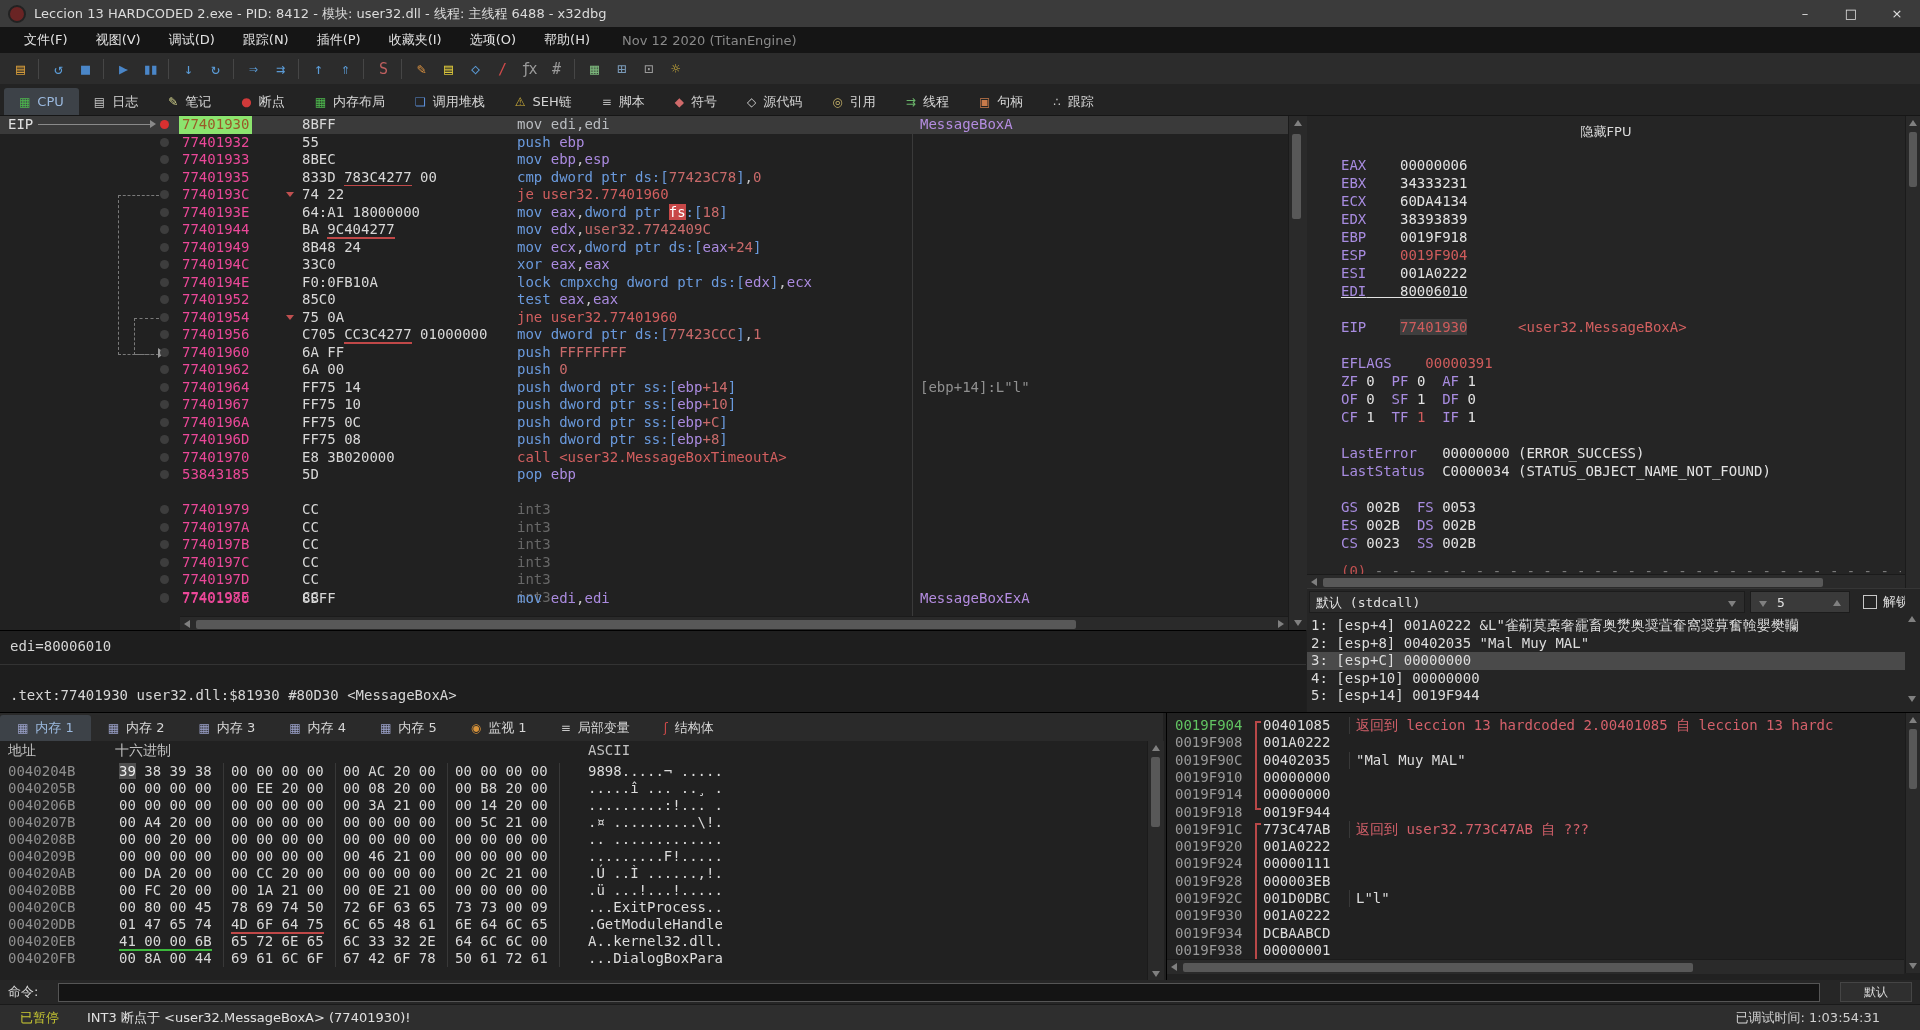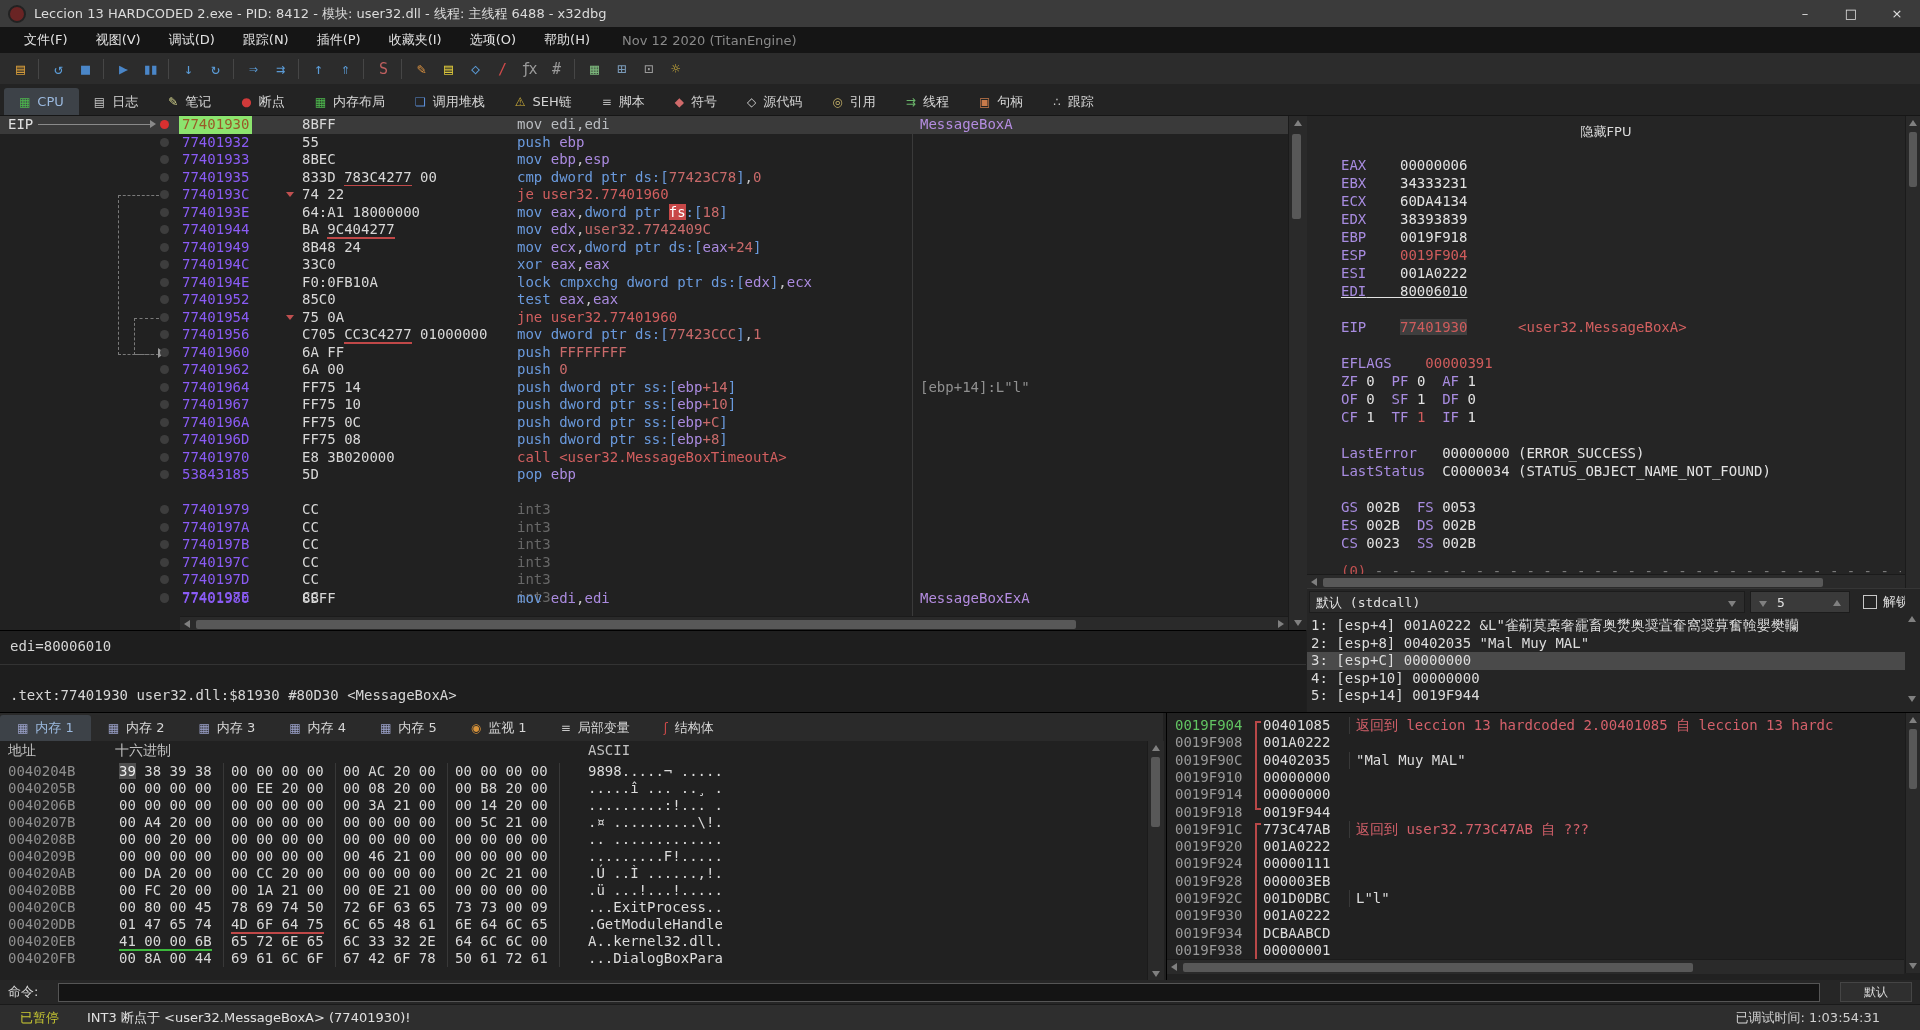--- a/index.html
+++ b/index.html
@@ -31,21 +31,21 @@
             font-family:"DejaVu Sans","Liberation Sans",sans-serif;font-size:13px;}
   .tab{height:27px;display:flex;align-items:center;gap:7px;padding:0 15px;color:#d6d6d6;}
   .tab.active{background:#3d4248;border-radius:3px 3px 0 0;color:#9ab8dd;}
   .tabicon{font-size:12px;letter-spacing:0;}
   
   #disasm{position:absolute;left:0;top:116px;width:1306px;height:514px;background:#212121;overflow:hidden;}
   .drow{position:absolute;left:0;width:1288px;height:17.5px;line-height:17.5px;white-space:pre;}
   .drow.dsel{background:#3a3a3a;}
   .bpdot{position:absolute;left:160px;top:4px;width:9px;height:9px;border-radius:50%;background:#3d3d3d;}
   .bpdot.red{background:#d83030;}
-  .daddr{position:absolute;left:182px;color:#8b5cf6;}
+  .daddr{position:absolute;left:182px;color:#ec4899;}
   .daddr.dhl{background:#8ce46e;color:#9a5a28;padding:0 3px;margin-left:-3px;}
   .dbytes{position:absolute;left:302px;width:212px;overflow:hidden;color:#d8d8d8;}
   .dinstr{position:absolute;left:517px;width:394px;overflow:hidden;}
   .dcomm{position:absolute;left:920px;width:366px;overflow:hidden;}
   .dcomm.cpur{color:#b48ce0;}
   .dcomm.cgray{color:#909090;}
   .tk{white-space:pre;}
   .tk.m,.tk.b{color:#6a9add}.tk.g{color:#ab8be0}.tk.r{color:#c96a6a}.tk.j{color:#d25f5f}
   .tk.w{color:#c8c8c8}.tk.i{color:#676767}.tk.x{color:#b9bcc0}
   .tk.shl{background:#c84848;color:#fff;}

